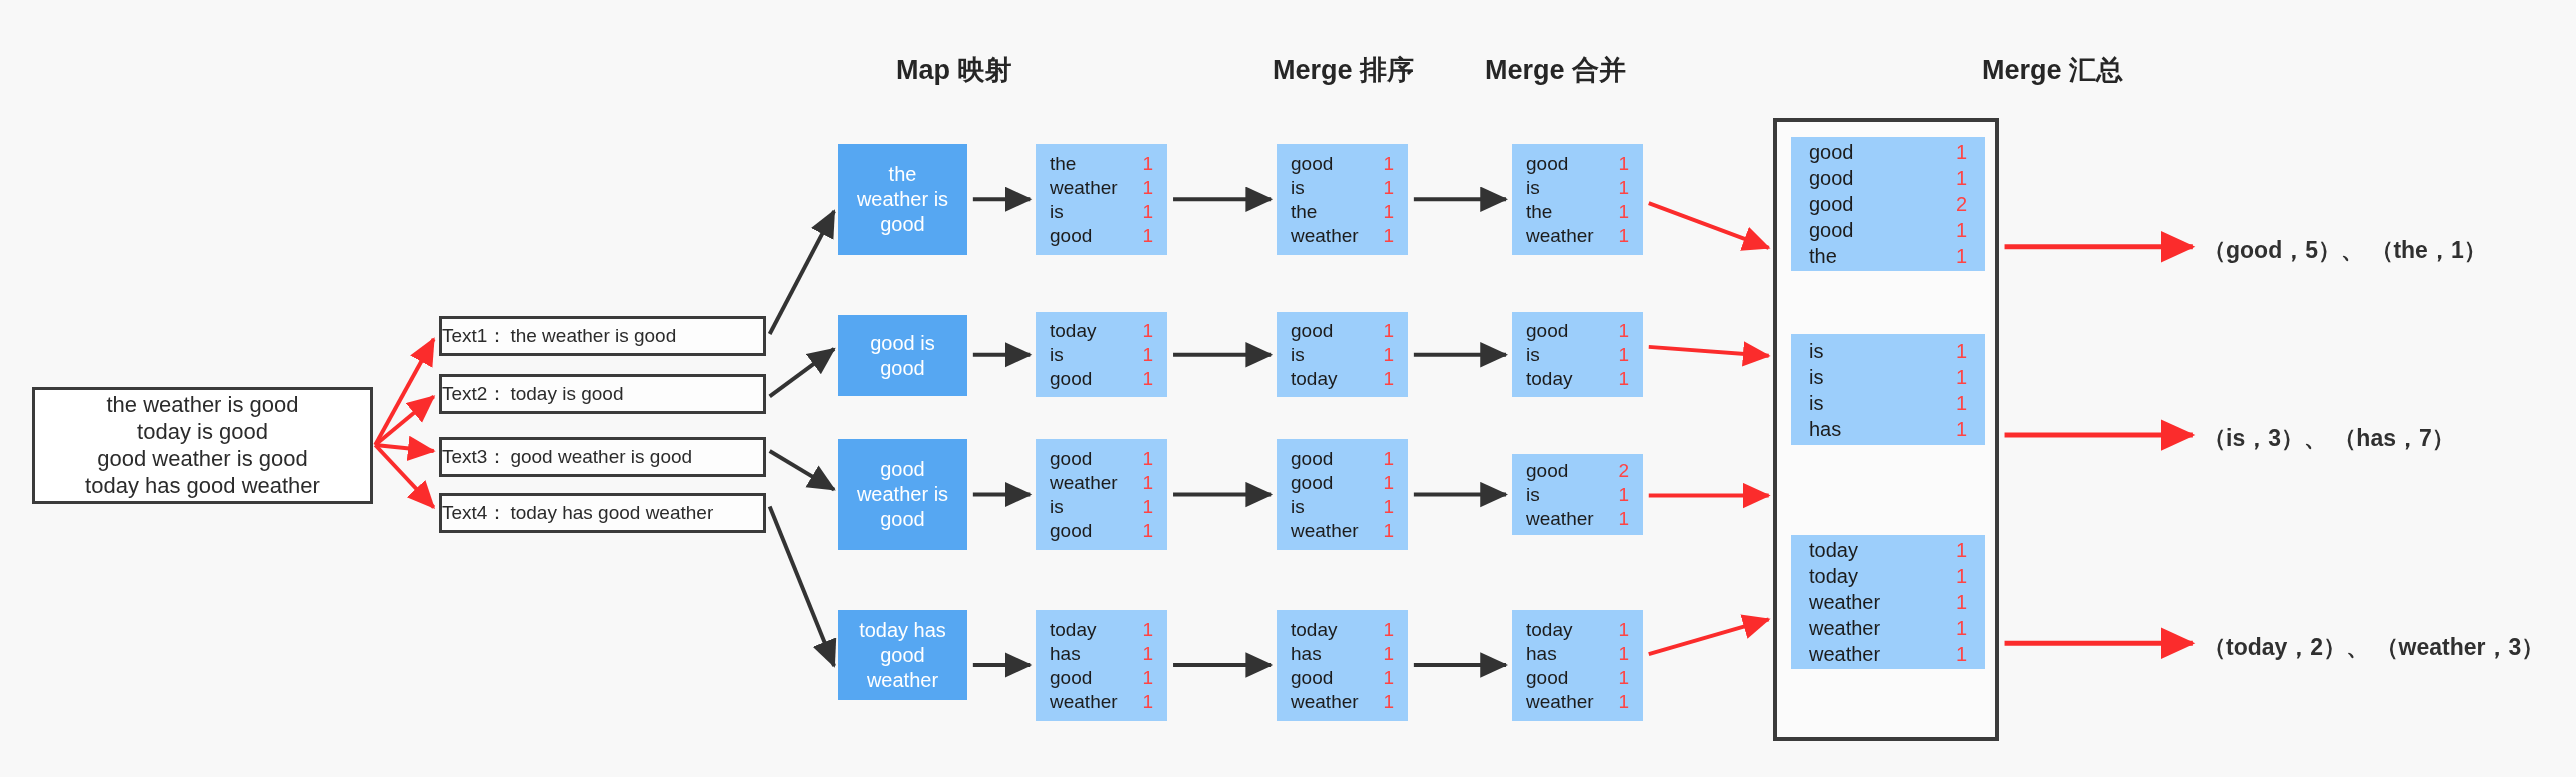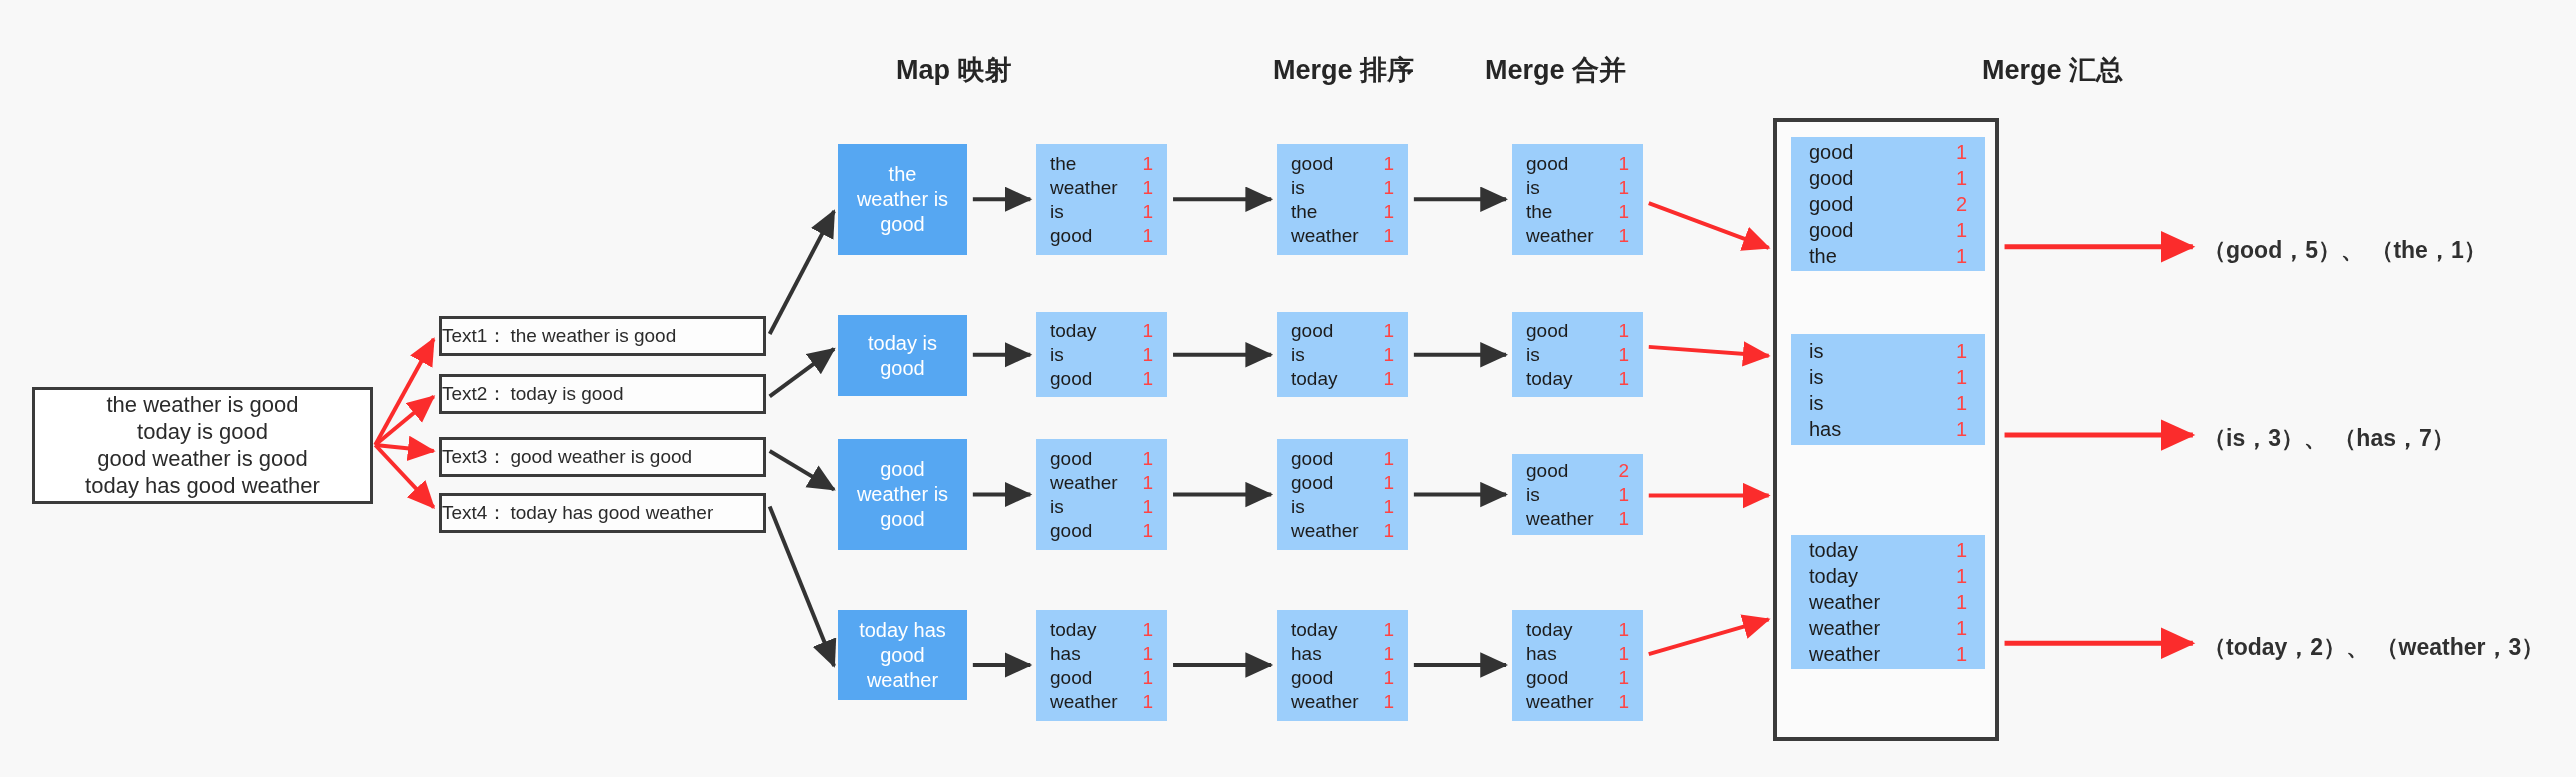--- a/index.html
+++ b/index.html
@@ -210,21 +210,21 @@
     <span class="tb-key">Text4：</span>
     <span class="tb-val">today has good weather</span>
   </div>
 
   <div class="map-box" style="top:144px;height:111px">
     <span>the</span>
     <span>weather is</span>
     <span>good</span>
   </div>
   <div class="map-box" style="top:315px;height:81px">
-    <span>today is</span>
+    <span>good is</span>
     <span>good</span>
   </div>
   <div class="map-box" style="top:439px;height:111px">
     <span>good</span>
     <span>weather is</span>
     <span>good</span>
   </div>
   <div class="map-box" style="top:610px;height:90px">
     <span>today has</span>
     <span>good</span>

